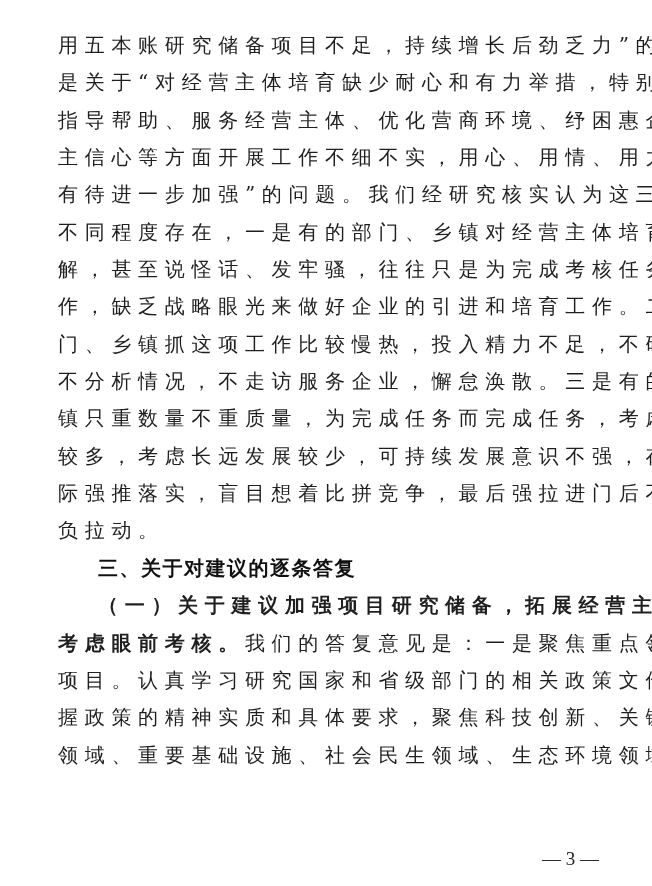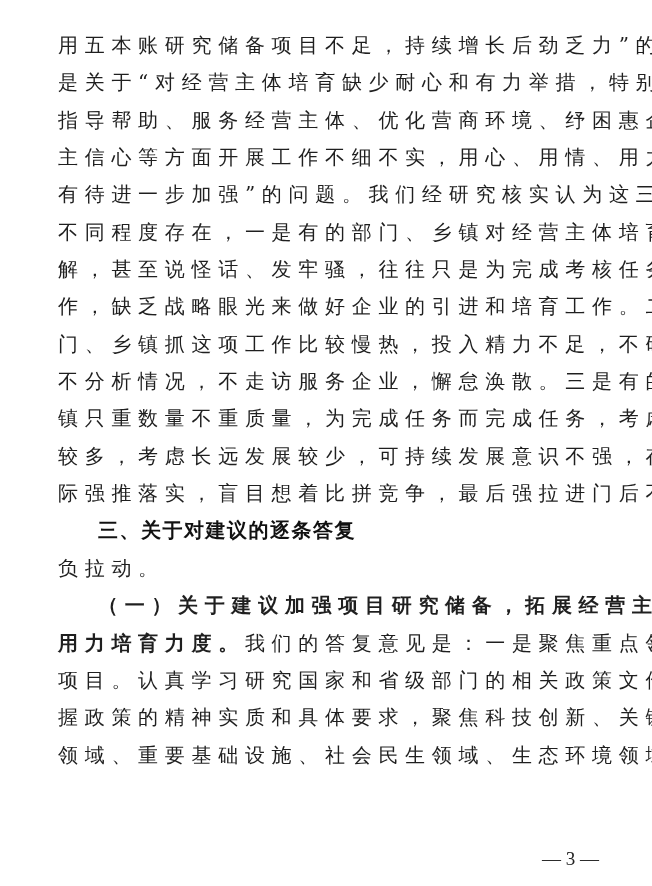--- a/index.html
+++ b/index.html
@@ -68,27 +68,27 @@
     <span class="line">主信心等方面开展工作不细不实，用心、用情、用力培育力度</span>
     <span class="line">有待进一步加强”的问题。我们经研究核实认为这三个问题都</span>
     <span class="line">不同程度存在，一是有的部门、乡镇对经营主体培育工作不理</span>
     <span class="line">解，甚至说怪话、发牢骚，往往只是为完成考核任务而开展工</span>
     <span class="line">作，缺乏战略眼光来做好企业的引进和培育工作。二是有的部</span>
     <span class="line">门、乡镇抓这项工作比较慢热，投入精力不足，不研究政策，</span>
     <span class="line">不分析情况，不走访服务企业，懈怠涣散。三是有的部门、乡</span>
     <span class="line">镇只重数量不重质量，为完成任务而完成任务，考虑眼前考核</span>
     <span class="line">较多，考虑长远发展较少，可持续发展意识不强，存在不顾实</span>
     <span class="line">际强推落实，盲目想着比拼竞争，最后强拉进门后不久就成了</span>
+    <span class="line">负拉动。</span>
+
     <span class="line indent heading">三、关于对建议的逐条答复</span>
-
-    <span class="line">负拉动。</span>
 
     <span class="line indent">
       <span class="bold-run">（一）关于建议加强项目研究储备，拓展经营主体培育发</span>
     </span>
-    <span class="line"><span class="bold-run">用力培育力度。</span><span>我们的答复意见是：一是聚焦重点领域精准谋划</span></span>
+    <span class="line"><span class="bold-run">考虑眼前考核。</span><span>我们的答复意见是：一是聚焦重点领域精准谋划</span></span>
     <span class="line">项目。认真学习研究国家和省级部门的相关政策文件，准确把</span>
     <span class="line">握政策的精神实质和具体要求，聚焦科技创新、关键产业发展</span>
     <span class="line">领域、重要基础设施、社会民生领域、生态环境领域、安全保</span>
   </div>
 
   <div class="page-number">— 3 —</div>
 </div>
 
 </body></html>

